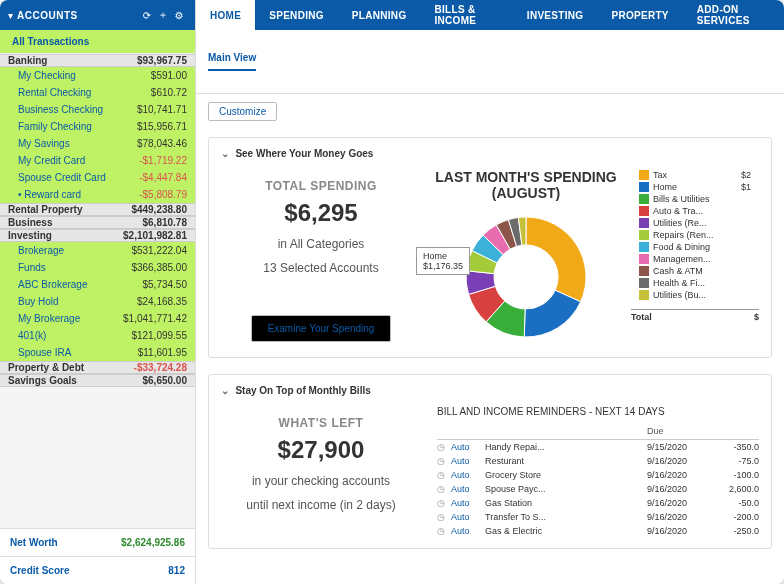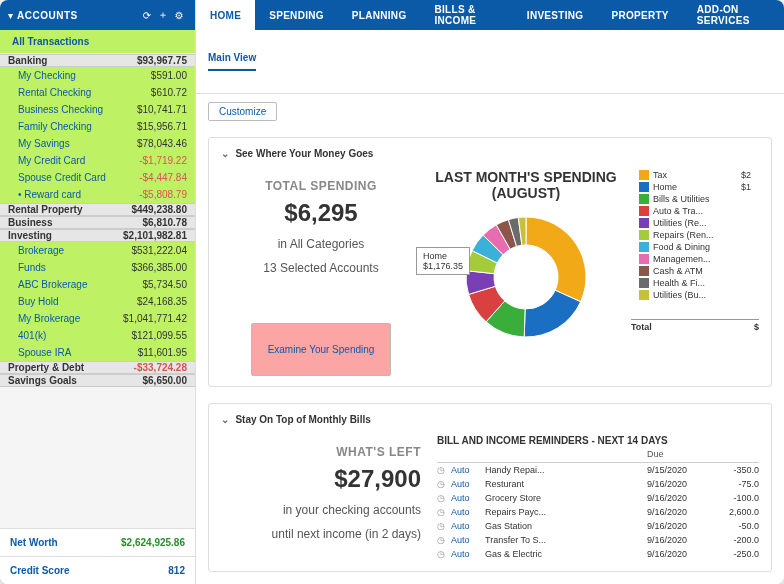--- a/index.html
+++ b/index.html
@@ -29,35 +29,35 @@
 .mainview{color:#0b5aa8;font-weight:bold;display:inline-block;padding-bottom:6px;border-bottom:2px solid #0b5aa8}
 .customize{margin:8px 12px;border:1px solid #bbb;padding:3px 10px;display:inline-block;color:#0b5aa8;border-radius:2px;cursor:pointer}
 .panel{margin:8px 12px;border:1px solid #ddd;border-radius:3px;padding:10px 12px}
 .panel-h{display:flex;align-items:center;font-weight:bold;color:#333;margin-bottom:10px}
 .panel-h .chev{margin-right:6px;color:#666}
 .spend-body{display:flex;gap:10px}
 .spend-left{flex:0 0 200px;text-align:center;padding-top:10px}
 .ts-label{color:#888;font-weight:bold;font-size:12px;letter-spacing:0.5px}
 .ts-amt{font-size:24px;font-weight:bold;margin:6px 0}
 .ts-sub{color:#555;font-size:12px;margin:10px 0}
-.examine{margin-top:38px;border:1px solid #bbb;padding:20px 16px;color:#0b5aa8;display:inline-block;border-radius:2px;cursor:pointer;background:#fca5a5}
+.examine{margin-top:30px;border:1px solid #bbb;padding:7px 16px;color:#0b5aa8;display:inline-block;border-radius:2px;cursor:pointer;background:#000000}
 .spend-mid{flex:0 0 190px;position:relative}
 .chart-title{text-align:center;font-weight:bold;font-size:14px;margin-bottom:6px}
 .donut{width:140px;height:140px;margin:0 auto;position:relative}
 .tooltip{position:absolute;left:-40px;top:40px;background:#fff;border:1px solid #999;padding:3px 6px;font-size:9px;z-index:10}
 .legend{flex:1;font-size:9px}
 .leg-row{display:flex;align-items:center;padding:1px 8px}
 .leg-sw{width:10px;height:10px;margin-right:4px}
 .leg-name{flex:1;white-space:nowrap;overflow:hidden;text-overflow:ellipsis}
 .leg-v{text-align:right}
-.leg-total{border-top:1px solid #999;margin-top:18px;padding-top:2px;font-weight:bold;display:flex}
+.leg-total{border-top:1px solid #999;margin-top:8px;padding-top:2px;font-weight:bold;display:flex}
 .bills-body{display:flex;gap:16px}
-.bills-left{flex:0 0 200px;text-align:right;padding-top:10px}
+.bills-left{flex:0 0 200px;text-align:center;padding-top:10px}
 .bills-right{flex:1}
-.br-title{font-weight:bold;font-size:10px;}
+.br-title{font-weight:normal;font-size:10px;margin-bottom:6px}
 .br-head{display:flex;border-bottom:1px solid #ccc;padding:3px 0;font-size:9px;color:#555}
 .br-row{display:flex;padding:2px 0;font-size:9px;align-items:center}
 .c-clock{width:14px;color:#999}
 .c-auto{width:34px;color:#0b5aa8}
 .c-name{flex:1}
 .c-due{width:62px}
 .c-amt{width:50px;text-align:right}
 svg{display:block}
 </style>
 </head>
@@ -327,21 +327,21 @@
               <div class="br-row">
                 <span class="c-clock">◷</span>
                 <span class="c-auto">Auto</span>
                 <span class="c-name">Grocery Store</span>
                 <span class="c-due">9/16/2020</span>
                 <span class="c-amt">-100.0</span>
               </div>
               <div class="br-row">
                 <span class="c-clock">◷</span>
                 <span class="c-auto">Auto</span>
-                <span class="c-name">Repairs Payc...</span>
+                <span class="c-name">Spouse Payc...</span>
                 <span class="c-due">9/16/2020</span>
                 <span class="c-amt">2,600.0</span>
               </div>
               <div class="br-row">
                 <span class="c-clock">◷</span>
                 <span class="c-auto">Auto</span>
                 <span class="c-name">Gas Station</span>
                 <span class="c-due">9/16/2020</span>
                 <span class="c-amt">-50.0</span>
               </div>

